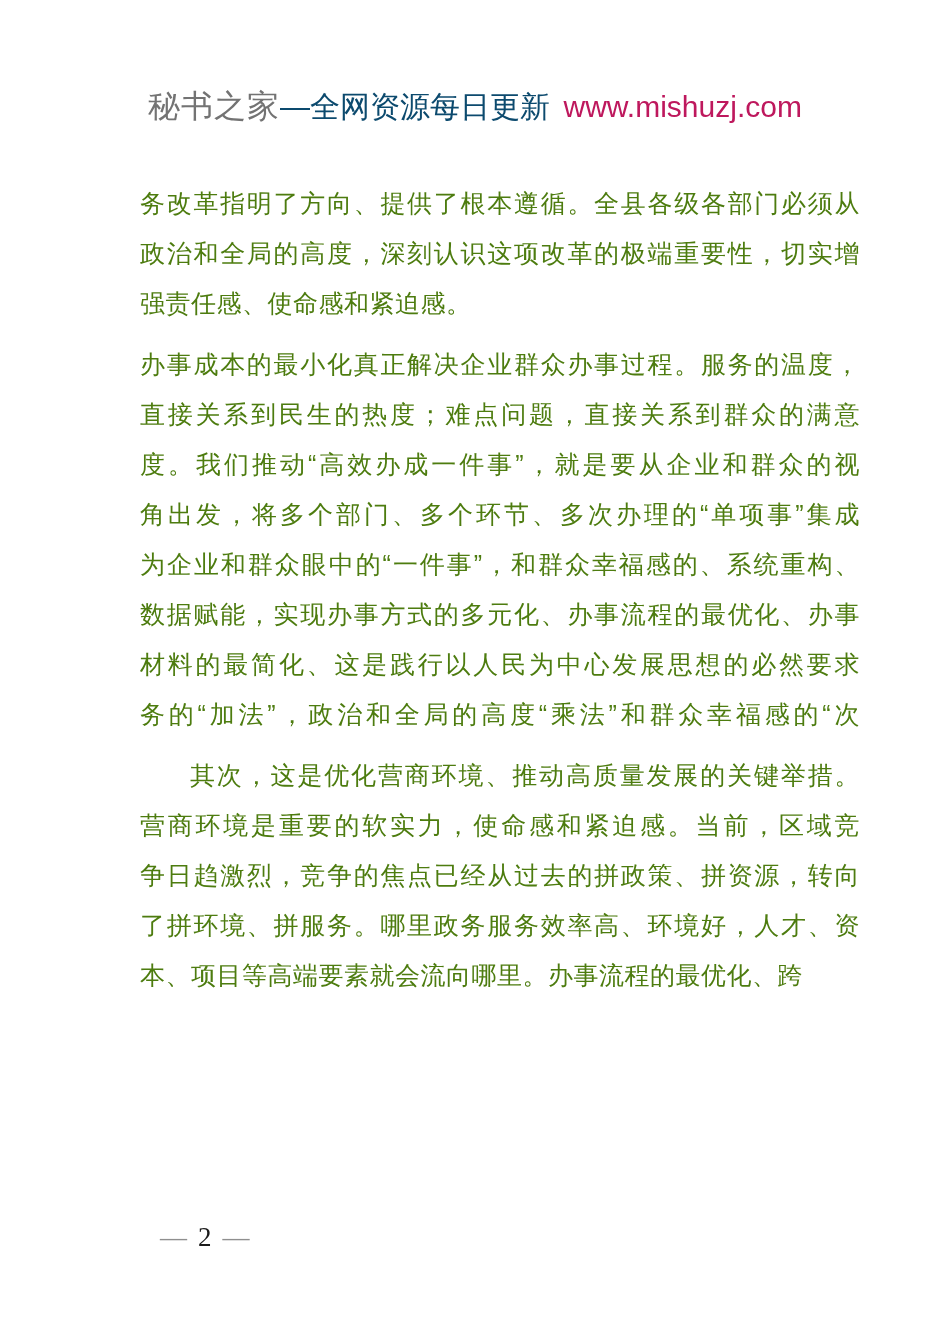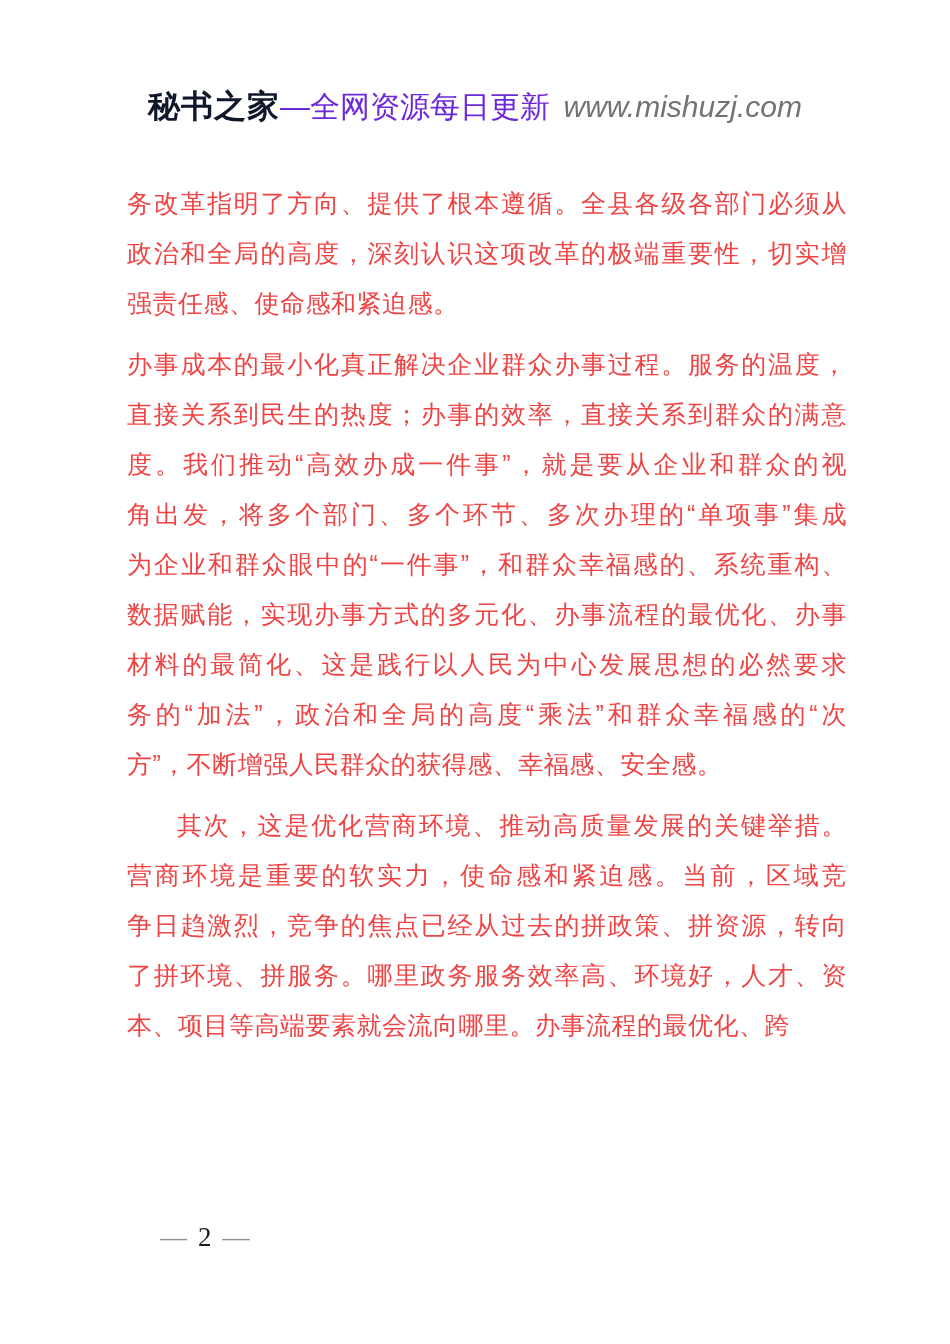--- a/index.html
+++ b/index.html
@@ -22,42 +22,41 @@
   
   .header {
     position: absolute;
     top: 85px;
     left: 0;
     width: 950px;
     text-align: center;
     white-space: nowrap;
   }
   .brand {
-    color: #0f172a;
-    font-weight: bold;
+    color: #737373;
+    font-weight: normal;
     font-size: 32px;
     letter-spacing: 1px;
   }
   .tagline {
-    color: #6d28d9;
+    color: #0c4a6e;
     font-size: 30px;
   }
   .url {
-    color: #737373;
+    color: #be185d;
     font-size: 30px;
     margin-left: 9px;
-    font-style: italic;
   }
   
   .content {
     position: absolute;
     top: 178px;
-    left: 127px;
+    left: 140px;
     width: 720px;
-    color: #ef4444;
+    color: #4d7c0f;
   }
   .paragraph {
     margin: 0 0 11px 0;
   }
   .line {
     font-size: 25px;
     height: 50px;
     line-height: 50px;
     text-align: justify;
     text-align-last: justify;
@@ -99,28 +98,27 @@
   </div>
 
   <div class="content">
       <div class="paragraph">
         <div class="line first">务改革指明了方向、提供了根本遵循。全县各级各部门必须从</div>
         <div class="line">政治和全局的高度，深刻认识这项改革的极端重要性，切实增</div>
         <div class="line last">强责任感、使命感和紧迫感。</div>
       </div>
       <div class="paragraph indent">
         <div class="line">办事成本的最小化真正解决企业群众办事过程。服务的温度，</div>
-        <div class="line">直接关系到民生的热度；办事的效率，直接关系到群众的满意</div>
+        <div class="line">直接关系到民生的热度；难点问题，直接关系到群众的满意</div>
         <div class="line">度。我们推动“高效办成一件事”，就是要从企业和群众的视</div>
         <div class="line">角出发，将多个部门、多个环节、多次办理的“单项事”集成</div>
         <div class="line">为企业和群众眼中的“一件事”，和群众幸福感的、系统重构、</div>
         <div class="line">数据赋能，实现办事方式的多元化、办事流程的最优化、办事</div>
         <div class="line">材料的最简化、这是践行以人民为中心发展思想的必然要求</div>
         <div class="line">务的“加法”，政治和全局的高度“乘法”和群众幸福感的“次</div>
-        <div class="line last">方”，不断增强人民群众的获得感、幸福感、安全感。</div>
       </div>
       <div class="paragraph indent">
         <div class="line first">其次，这是优化营商环境、推动高质量发展的关键举措。</div>
         <div class="line">营商环境是重要的软实力，使命感和紧迫感。当前，区域竞</div>
         <div class="line">争日趋激烈，竞争的焦点已经从过去的拼政策、拼资源，转向</div>
         <div class="line">了拼环境、拼服务。哪里政务服务效率高、环境好，人才、资</div>
         <div class="line last">本、项目等高端要素就会流向哪里。办事流程的最优化、跨</div>
       </div>
     </div>
 

